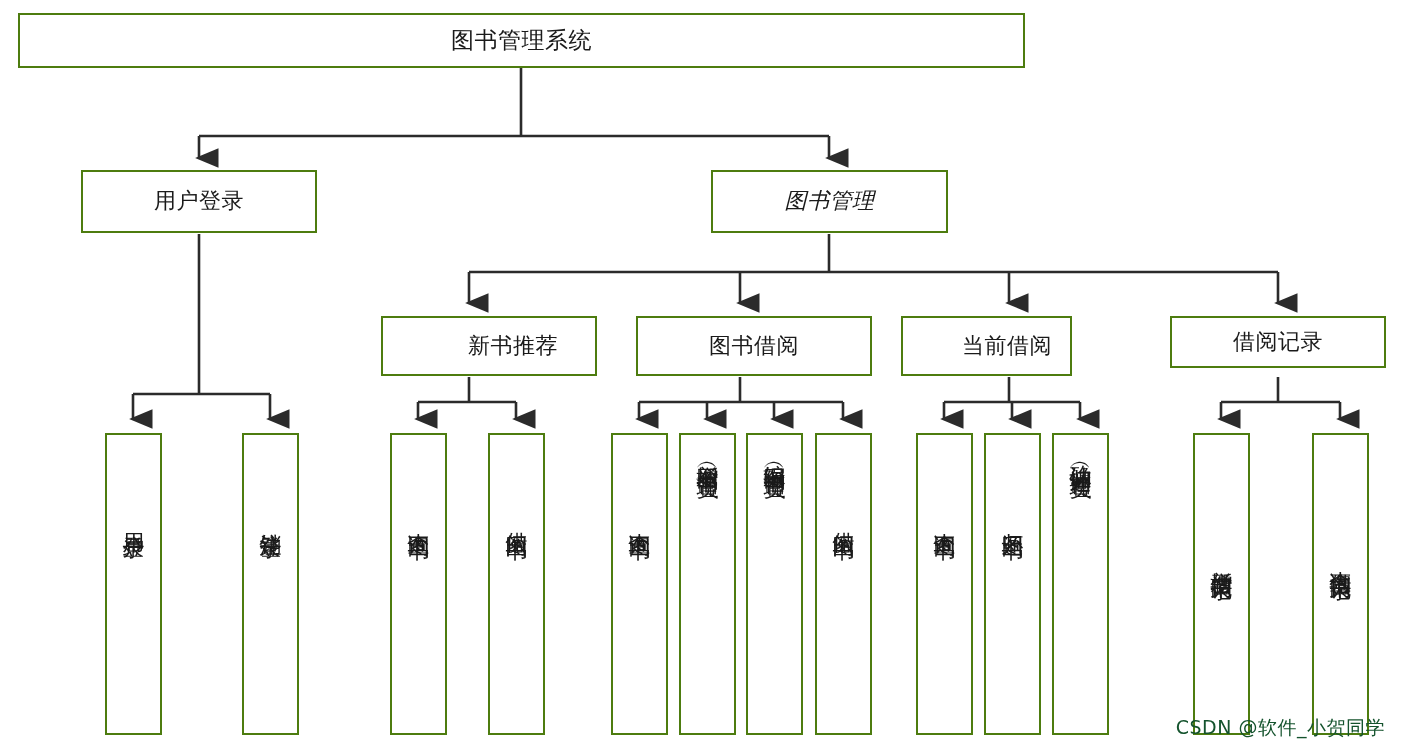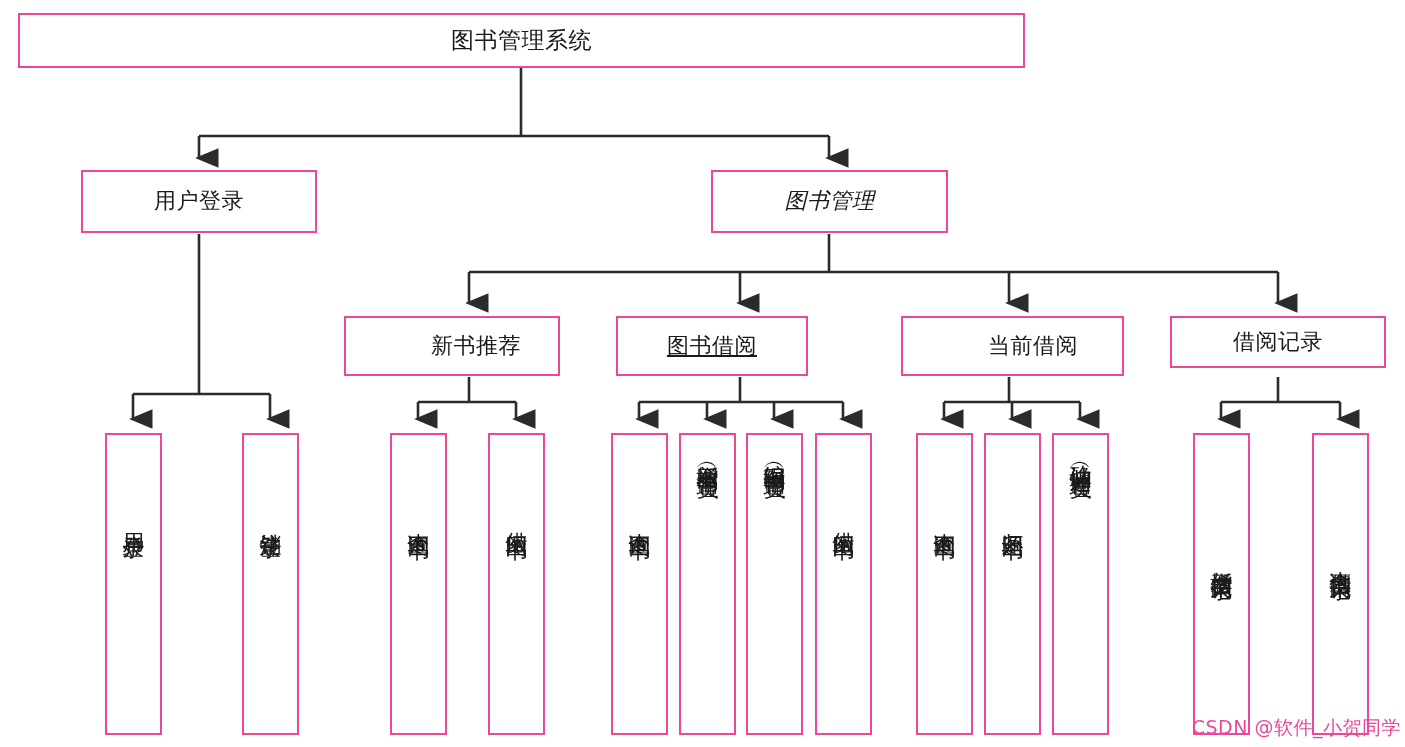--- a/index.html
+++ b/index.html
@@ -23,21 +23,21 @@
     left: 0;
     top: 0;
     width: 1405px;
     height: 747px;
     pointer-events: none;
   }
   .node {
     position: absolute;
     box-sizing: border-box;
     background: #ffffff;
-    border: 2px solid #ec4899;
+    border: 2px solid #4d7c0f;
     display: flex;
     align-items: center;
     justify-content: center;
     color: #1a1a1a;
   }
   .node-label {
     display: block;
     white-space: nowrap;
     letter-spacing: 0.5px;
   }
@@ -67,24 +67,24 @@
     margin-top: 72px;
   }
   .node.vert.high .node-label {
     margin-top: 4px;
   }
   .node.vert.low .node-label {
     margin-top: 110px;
   }
   #watermark {
     position: absolute;
-    right: 4px;
+    right: 20px;
     bottom: 6px;
     font-size: 19px;
-    color: #ec4899;
+    color: #14532d;
     white-space: nowrap;
     letter-spacing: 0.5px;
   }
 </style>
 </head>
 <body>
 
 <div id="diagram-root">
 
   <svg id="edge-layer" viewBox="0 0 1405 747" width="1405" height="747" xmlns="http://www.w3.org/2000/svg">
@@ -141,27 +141,27 @@
     <span class="node-label">图书管理系统</span>
   </div>
 
   <div class="node horiz" style="left:81px; top:170px; width:236px; height:63px;">
     <span class="node-label">用户登录</span>
   </div>
   <div class="node horiz" style="left:711px; top:170px; width:237px; height:63px;font-style:italic;">
     <span class="node-label">图书管理</span>
   </div>
 
-  <div class="node horiz" style="left:344px; top:316px; width:216px; height:60px;padding-left:48px;">
+  <div class="node horiz" style="left:381px; top:316px; width:216px; height:60px;padding-left:48px;">
     <span class="node-label">新书推荐</span>
   </div>
-  <div class="node horiz" style="left:616px; top:316px; width:192px; height:60px;text-decoration:underline;">
+  <div class="node horiz" style="left:636px; top:316px; width:236px; height:60px;">
     <span class="node-label">图书借阅</span>
   </div>
-  <div class="node horiz" style="left:901px; top:316px; width:223px; height:60px;padding-left:41px;">
+  <div class="node horiz" style="left:901px; top:316px; width:171px; height:60px;padding-left:41px;">
     <span class="node-label">当前借阅</span>
   </div>
   <div class="node horiz" style="left:1170px; top:316px; width:216px; height:52px;">
     <span class="node-label">借阅记录</span>
   </div>
 
   <div class="node vert mid" style="left:105px; top:433px; width:57px; height:302px;">
     <span class="node-label">用户登录</span>
   </div>
   <div class="node vert mid" style="left:242px; top:433px; width:57px; height:302px;">

